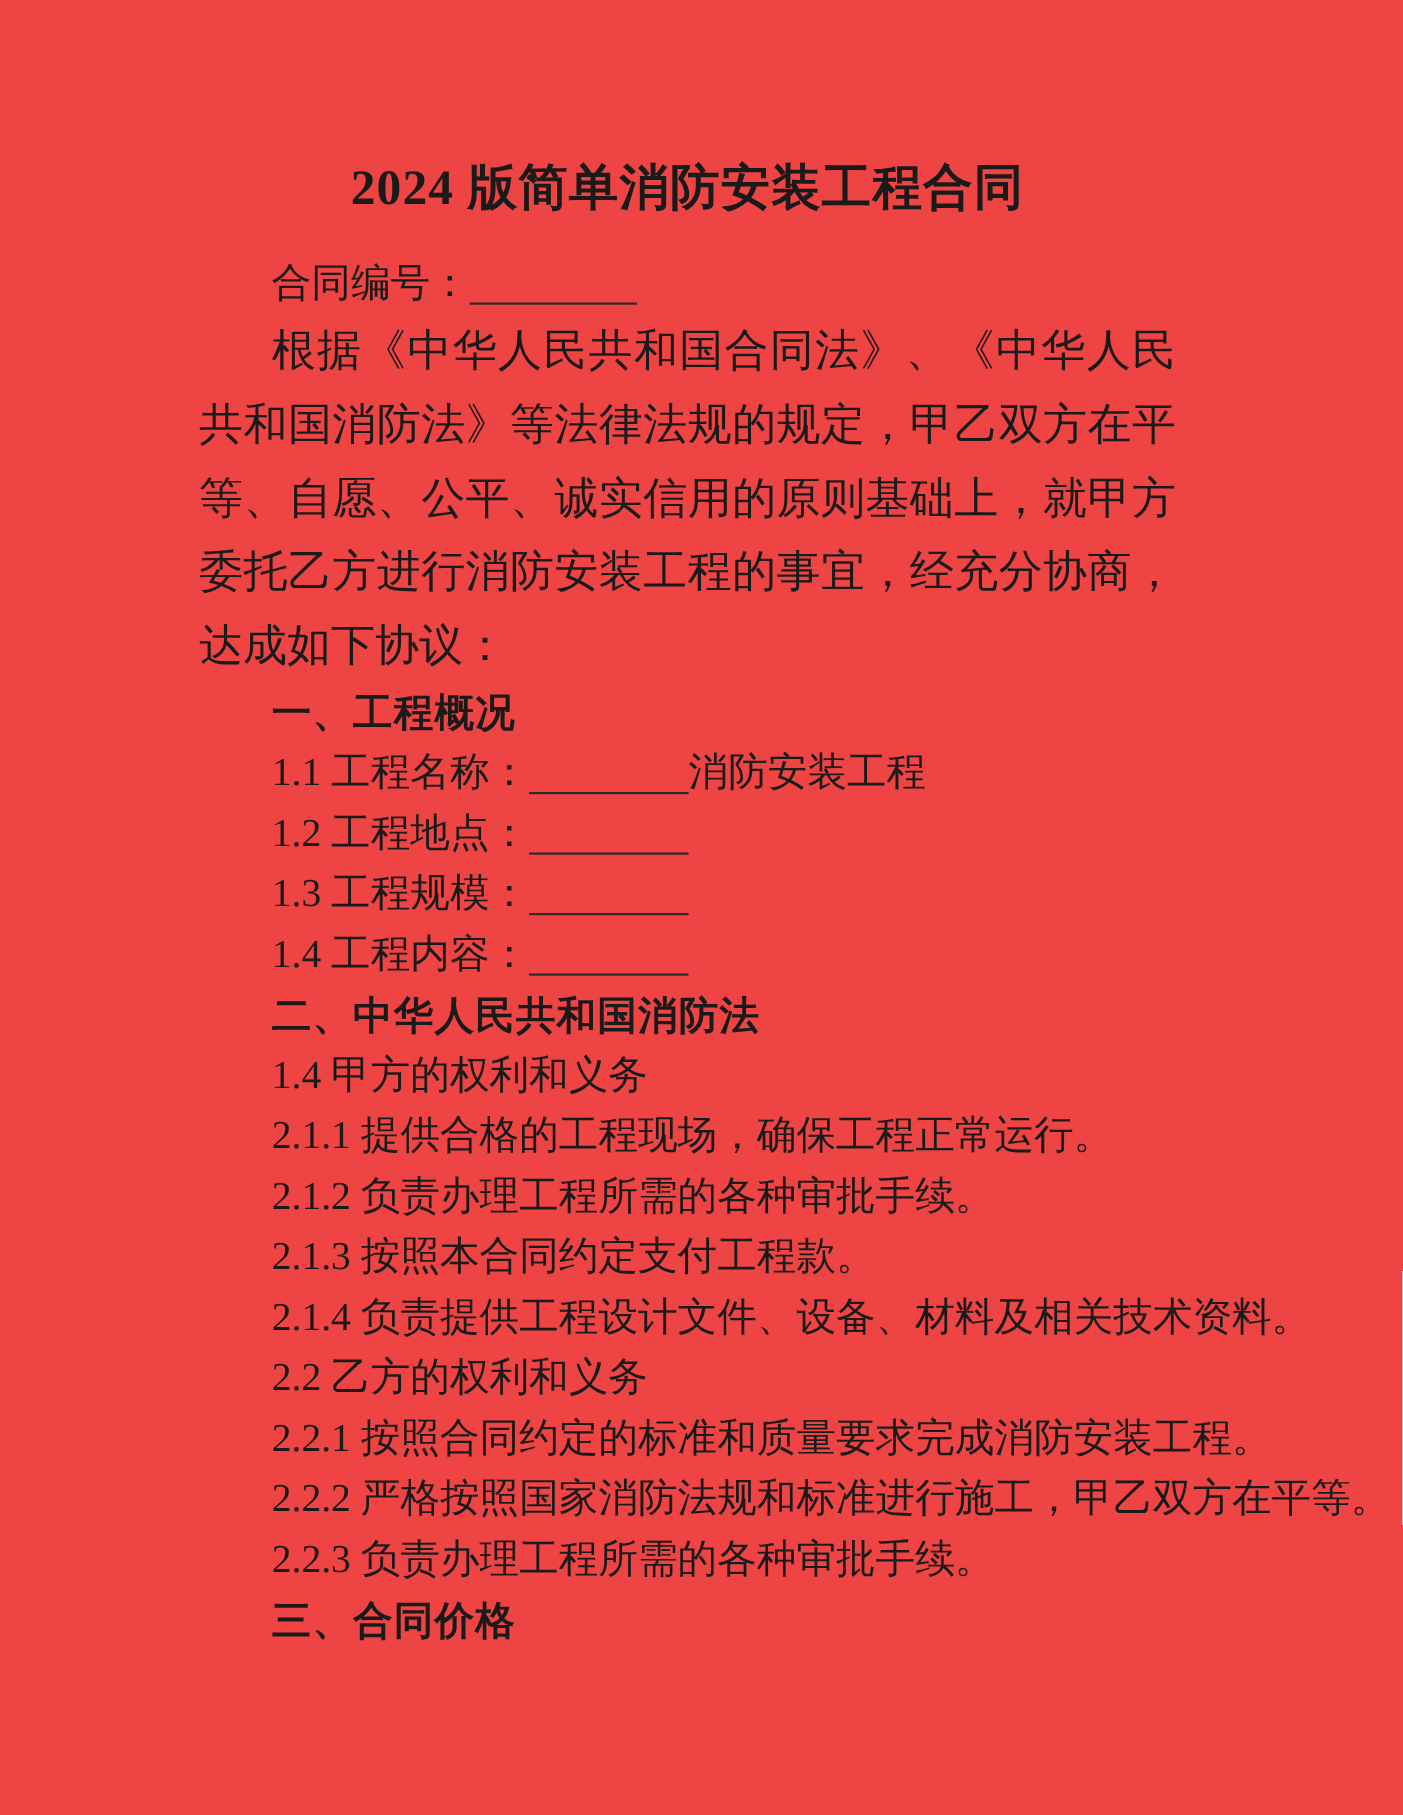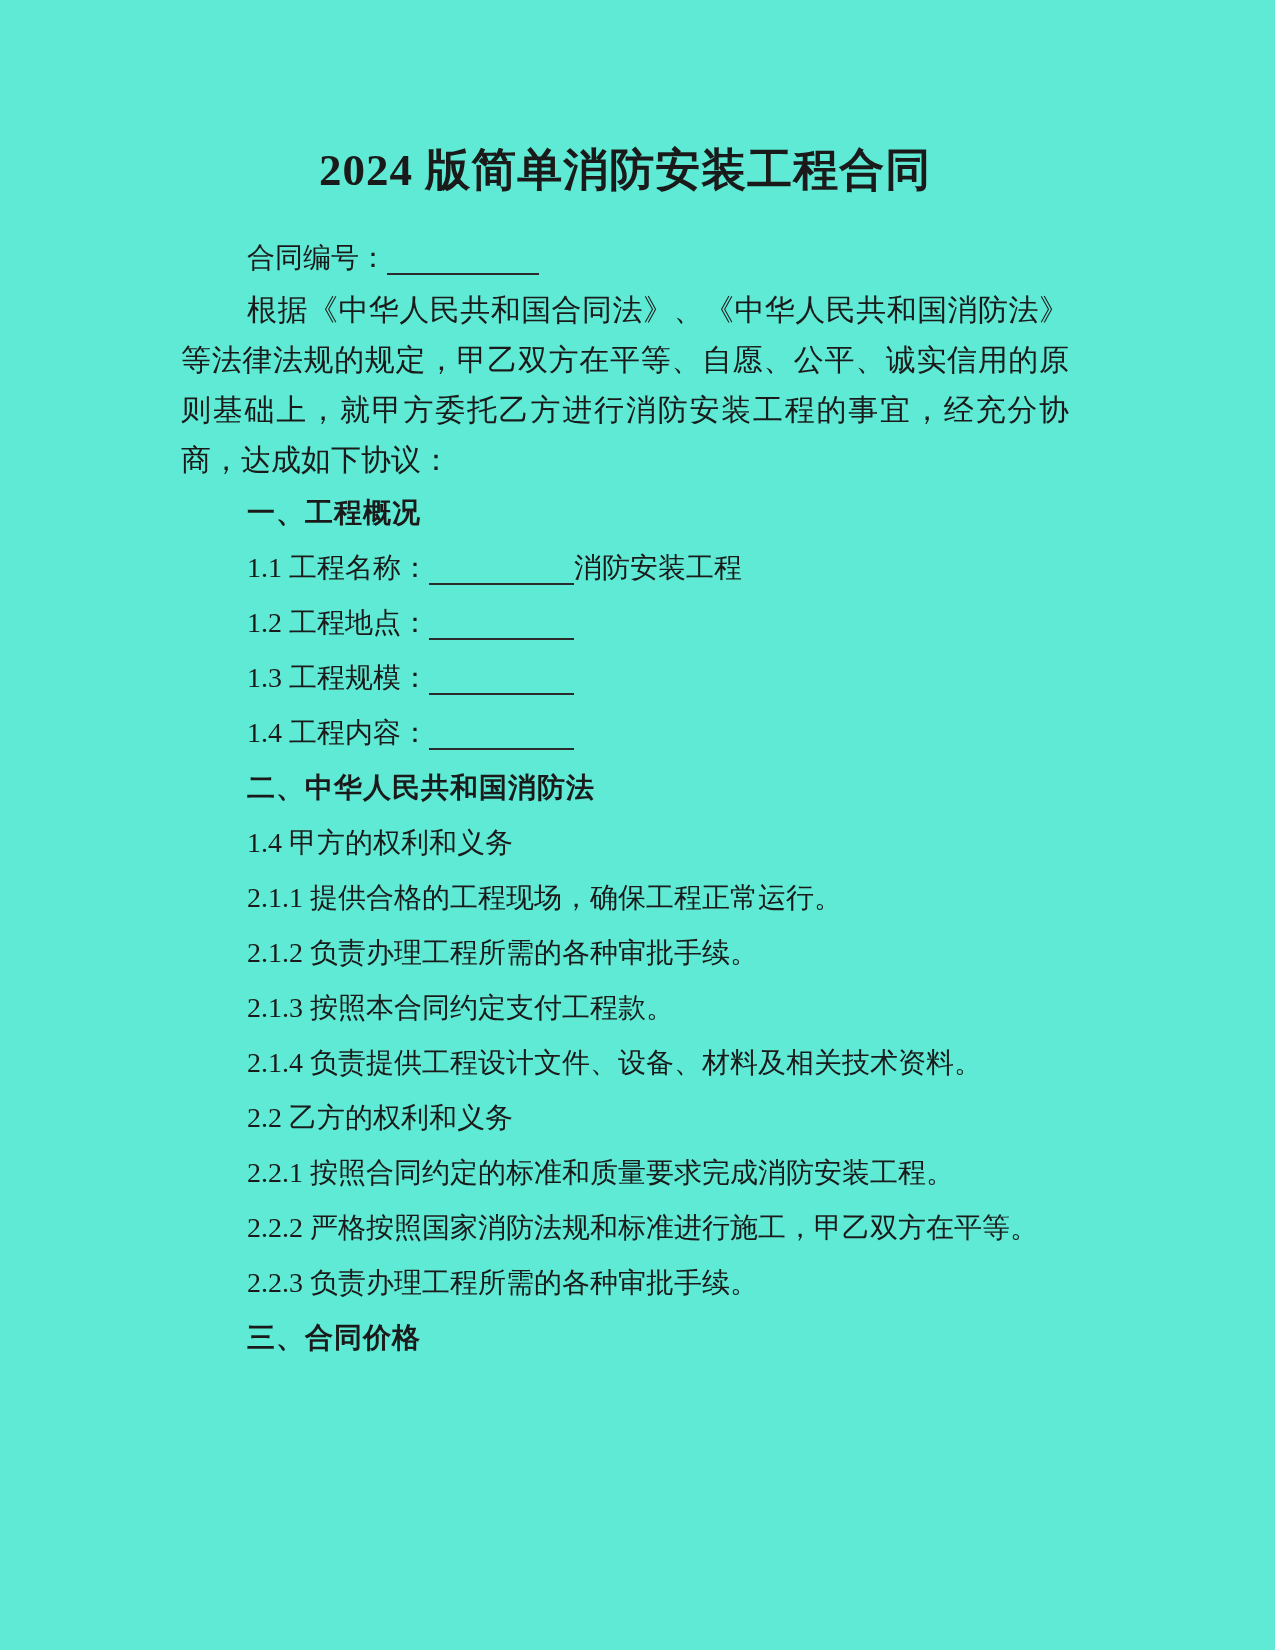--- a/index.html
+++ b/index.html
@@ -5,45 +5,45 @@
   html, body {
     margin: 0;
     padding: 0;
     background: #ffffff;
   }
   .page {
     position: relative;
     width: 1275px;
     height: 1650px;
     margin: 0 auto;
-    background: #5eead4;
+    background: #ef4444;
     box-sizing: border-box;
     padding: 135px 206px 0 181px;
     font-family: "Liberation Serif", "DejaVu Serif", serif;
     color: #1a1a1a;
     overflow: hidden;
   }
   .doc-title {
     margin: 0 0 25px 0;
     font-size: 45px;
     line-height: 70px;
     font-weight: 700;
     text-align: center;
     letter-spacing: 1px;
     white-space: nowrap;
   }
   .line {
-    font-size: 28px;
+    font-size: 36px;
     line-height: 55px;
     white-space: nowrap;
     padding-left: 66px;
   }
   .para {
-    font-size: 30px;
-    line-height: 50px;
+    font-size: 40px;
+    line-height: 67px;
     text-align: justify;
     text-indent: 66px;
   }
   .heading {
     font-family: Liberation Sans, sans-serif;
     font-weight: 700;
     letter-spacing: 1px;
   }
   .blank {
     display: inline-block;

